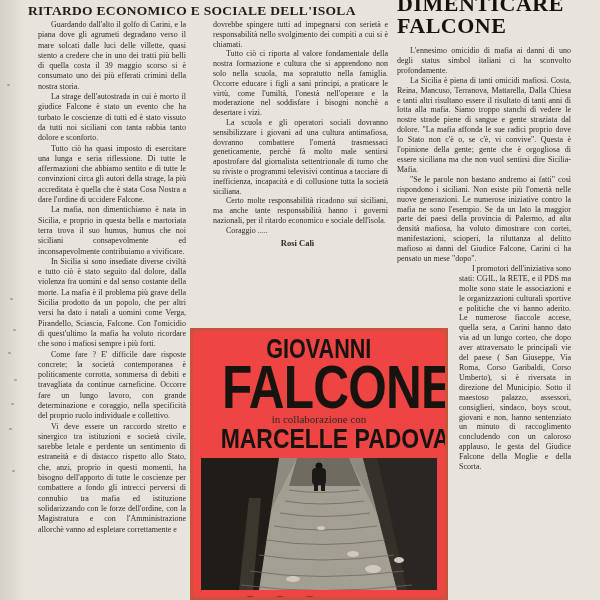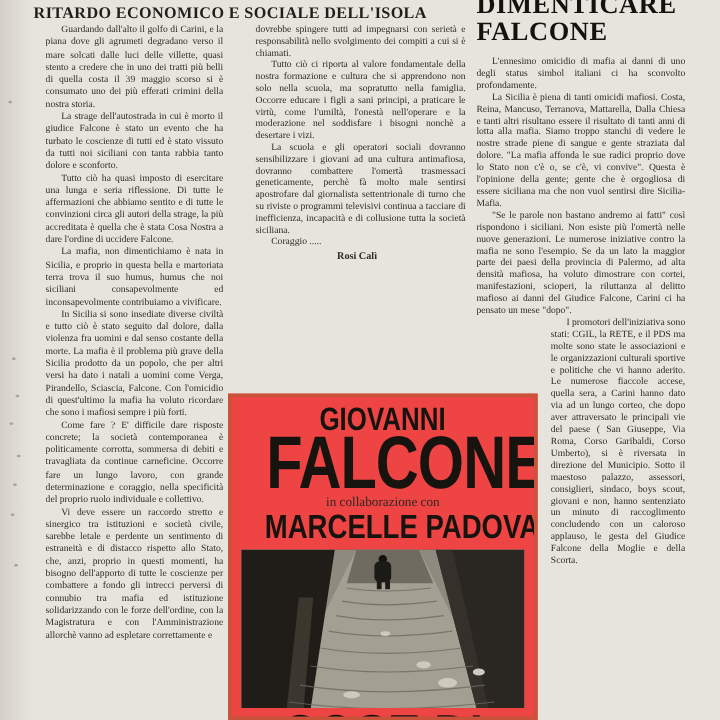--- a/index.html
+++ b/index.html
@@ -83,20 +83,21 @@
     <p>La mafia, non dimentichiamo è nata in Sicilia, e proprio in questa bella e martoriata terra trova il suo humus, humus che noi siciliani consapevolmente ed inconsapevolmente contribuiamo a vivificare.</p>
     <p>In Sicilia si sono insediate diverse civiltà e tutto ciò è stato seguito dal dolore, dalla violenza fra uomini e dal senso costante della morte. La mafia è il problema più grave della Sicilia prodotto da un popolo, che per altri versi ha dato i natali a uomini come Verga, Pirandello, Sciascia, Falcone. Con l'omicidio di quest'ultimo la mafia ha voluto ricordare che sono i mafiosi sempre i più forti.</p>
     <p>Come fare ? E' difficile dare risposte concrete; la società contemporanea è politicamente corrotta, sommersa di debiti e travagliata da continue carneficine. Occorre fare un lungo lavoro, con grande determinazione e coraggio, nella specificità del proprio ruolo individuale e collettivo.</p>
     <p>Vi deve essere un raccordo stretto e sinergico tra istituzioni e società civile, sarebbe letale e perdente un sentimento di estraneità e di distacco rispetto allo Stato, che, anzi, proprio in questi momenti, ha bisogno dell'apporto di tutte le coscienze per combattere a fondo gli intrecci perversi di connubio tra mafia ed istituzione solidarizzando con le forze dell'ordine, con la Magistratura e con l'Amministrazione allorchè vanno ad espletare correttamente e</p>
   </div>
 
   <div class="col col-middle">
     <p class="no-indent">dovrebbe spingere tutti ad impegnarsi con serietà e responsabilità nello svolgimento dei compiti a cui si è chiamati.</p>
     <p>Tutto ciò ci riporta al valore fondamentale della nostra formazione e cultura che si apprendono non solo nella scuola, ma sopratutto nella famiglia. Occorre educare i figli a sani principi, a praticare le virtù, come l'umiltà, l'onestà nell'operare e la moderazione nel soddisfare i bisogni nonchè a desertare i vizi.</p>
     <p>La scuola e gli operatori sociali dovranno sensibilizzare i giovani ad una cultura antimafiosa, dovranno combattere l'omertà trasmessaci geneticamente, perchè fà molto male sentirsi apostrofare dal giornalista settentrionale di turno che su riviste o programmi televisivi continua a tacciare di inefficienza, incapacità e di collusione tutta la società siciliana.</p>
+    <p>Certo molte responsabilità ricadono sui siciliani, ma anche tante responsabilità hanno i governi nazionali, per il ritardo economico e sociale dell'isola.</p>
     <p class="coraggio">Coraggio .....</p>
     <div class="signature">Rosi Calì</div>
   </div>
 
   <div class="col col-right">
     <h2 class="right-title">
       <span>DIMENTICARE</span>
       <span>FALCONE</span>
     </h2>
     <p>L'ennesimo omicidio di mafia ai danni di uno degli status simbol italiani ci ha sconvolto profondamente.</p>

